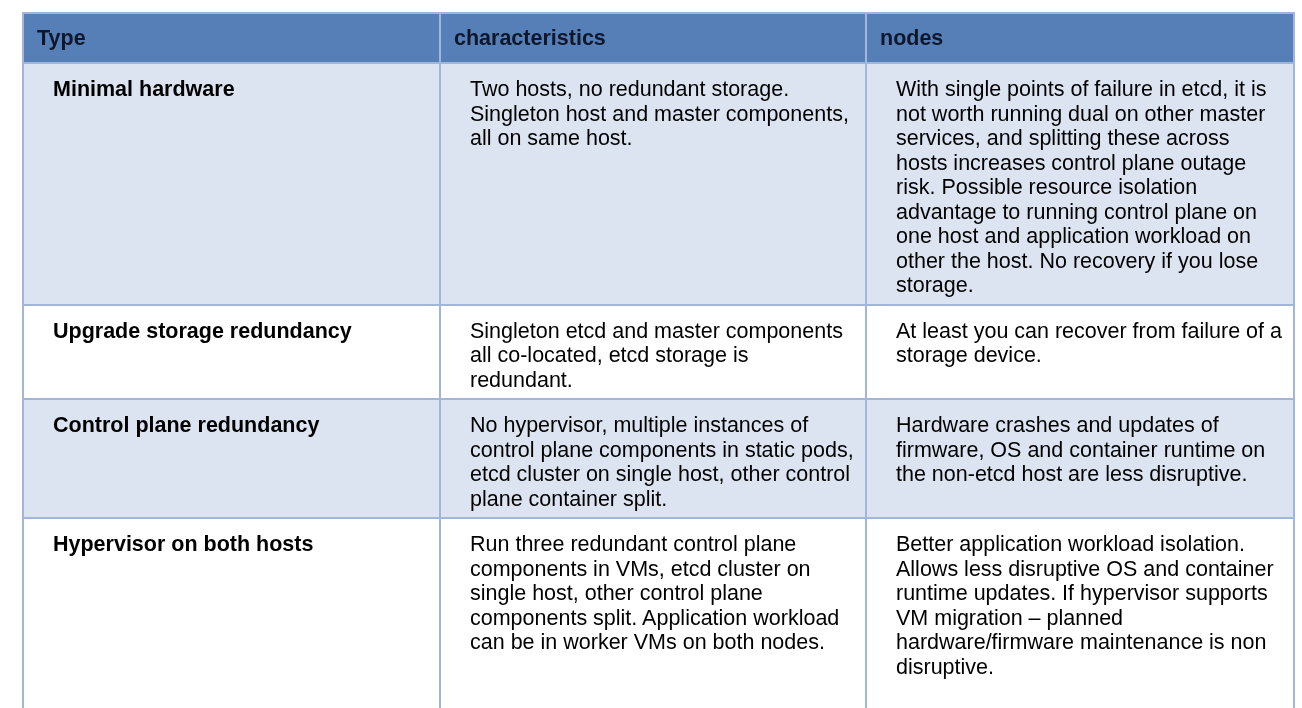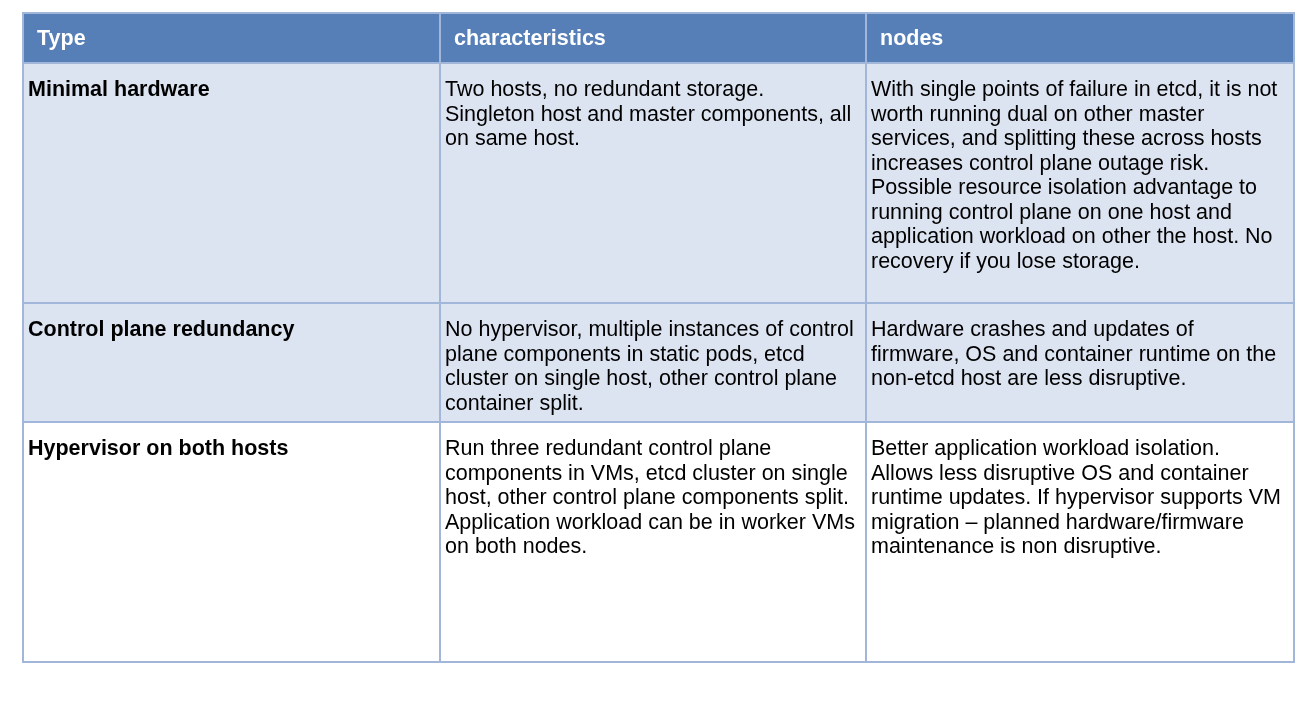--- a/index.html
+++ b/index.html
@@ -25,34 +25,34 @@
     border-collapse: collapse;
     table-layout: fixed;
   }
   table.doc-table th,
   table.doc-table td {
     border: 2px solid #a2b6d9;
     text-align: left;
   }
   table.doc-table th {
     background: #577fb7;
-    color: #ffffff;
+    color: #0f172a;
     font-size: 21.5px;
     font-weight: bold;
     height: 48px;
     vertical-align: middle;
     padding: 0 10px 0 13px;
   }
   table.doc-table td {
     background: #ffffff;
     color: #000000;
     font-size: 21.5px;
     line-height: 24.5px;
     vertical-align: top;
-    padding: 13px 10px 6px 4px;
+    padding: 13px 10px 6px 29px;
   }
   table.doc-table tr.alt td {
     background: #dde4f1;
   }
   td.type-cell {
     font-weight: bold;
   }
 </style>
 </head>
 <body>
@@ -70,20 +70,25 @@
         <th>characteristics</th>
         <th>nodes</th>
       </tr>
     </thead>
     <tbody>
       <tr class="alt" style="height:240px;">
         <td class="type-cell">Minimal hardware</td>
         <td>Two hosts, no redundant storage. Singleton host and master components, all on same host.</td>
         <td>With single points of failure in etcd, it is not worth running dual on other master services, and splitting these across hosts increases control plane outage risk. Possible resource isolation advantage to running control plane on one host and application workload on other the host. No recovery if you lose storage.</td>
       </tr>
+      <tr style="height:80px;">
+        <td class="type-cell">Upgrade storage redundancy</td>
+        <td>Singleton etcd and master components all co-located, etcd storage is redundant.</td>
+        <td>At least you can recover from failure of a storage device.</td>
+      </tr>
       <tr class="alt" style="height:96px;">
         <td class="type-cell">Control plane redundancy</td>
         <td>No hypervisor, multiple instances of control plane components in static pods, etcd cluster on single host, other control plane container split.</td>
         <td>Hardware crashes and updates of firmware, OS and container runtime on the non-etcd host are less disruptive.</td>
       </tr>
       <tr style="height:240px;">
         <td class="type-cell">Hypervisor on both hosts</td>
         <td>Run three redundant control plane components in VMs, etcd cluster on single host, other control plane components split. Application workload can be in worker VMs on both nodes.</td>
         <td>Better application workload isolation. Allows less disruptive OS and container runtime updates. If hypervisor supports VM migration – planned hardware/firmware maintenance is non disruptive.</td>
       </tr>

